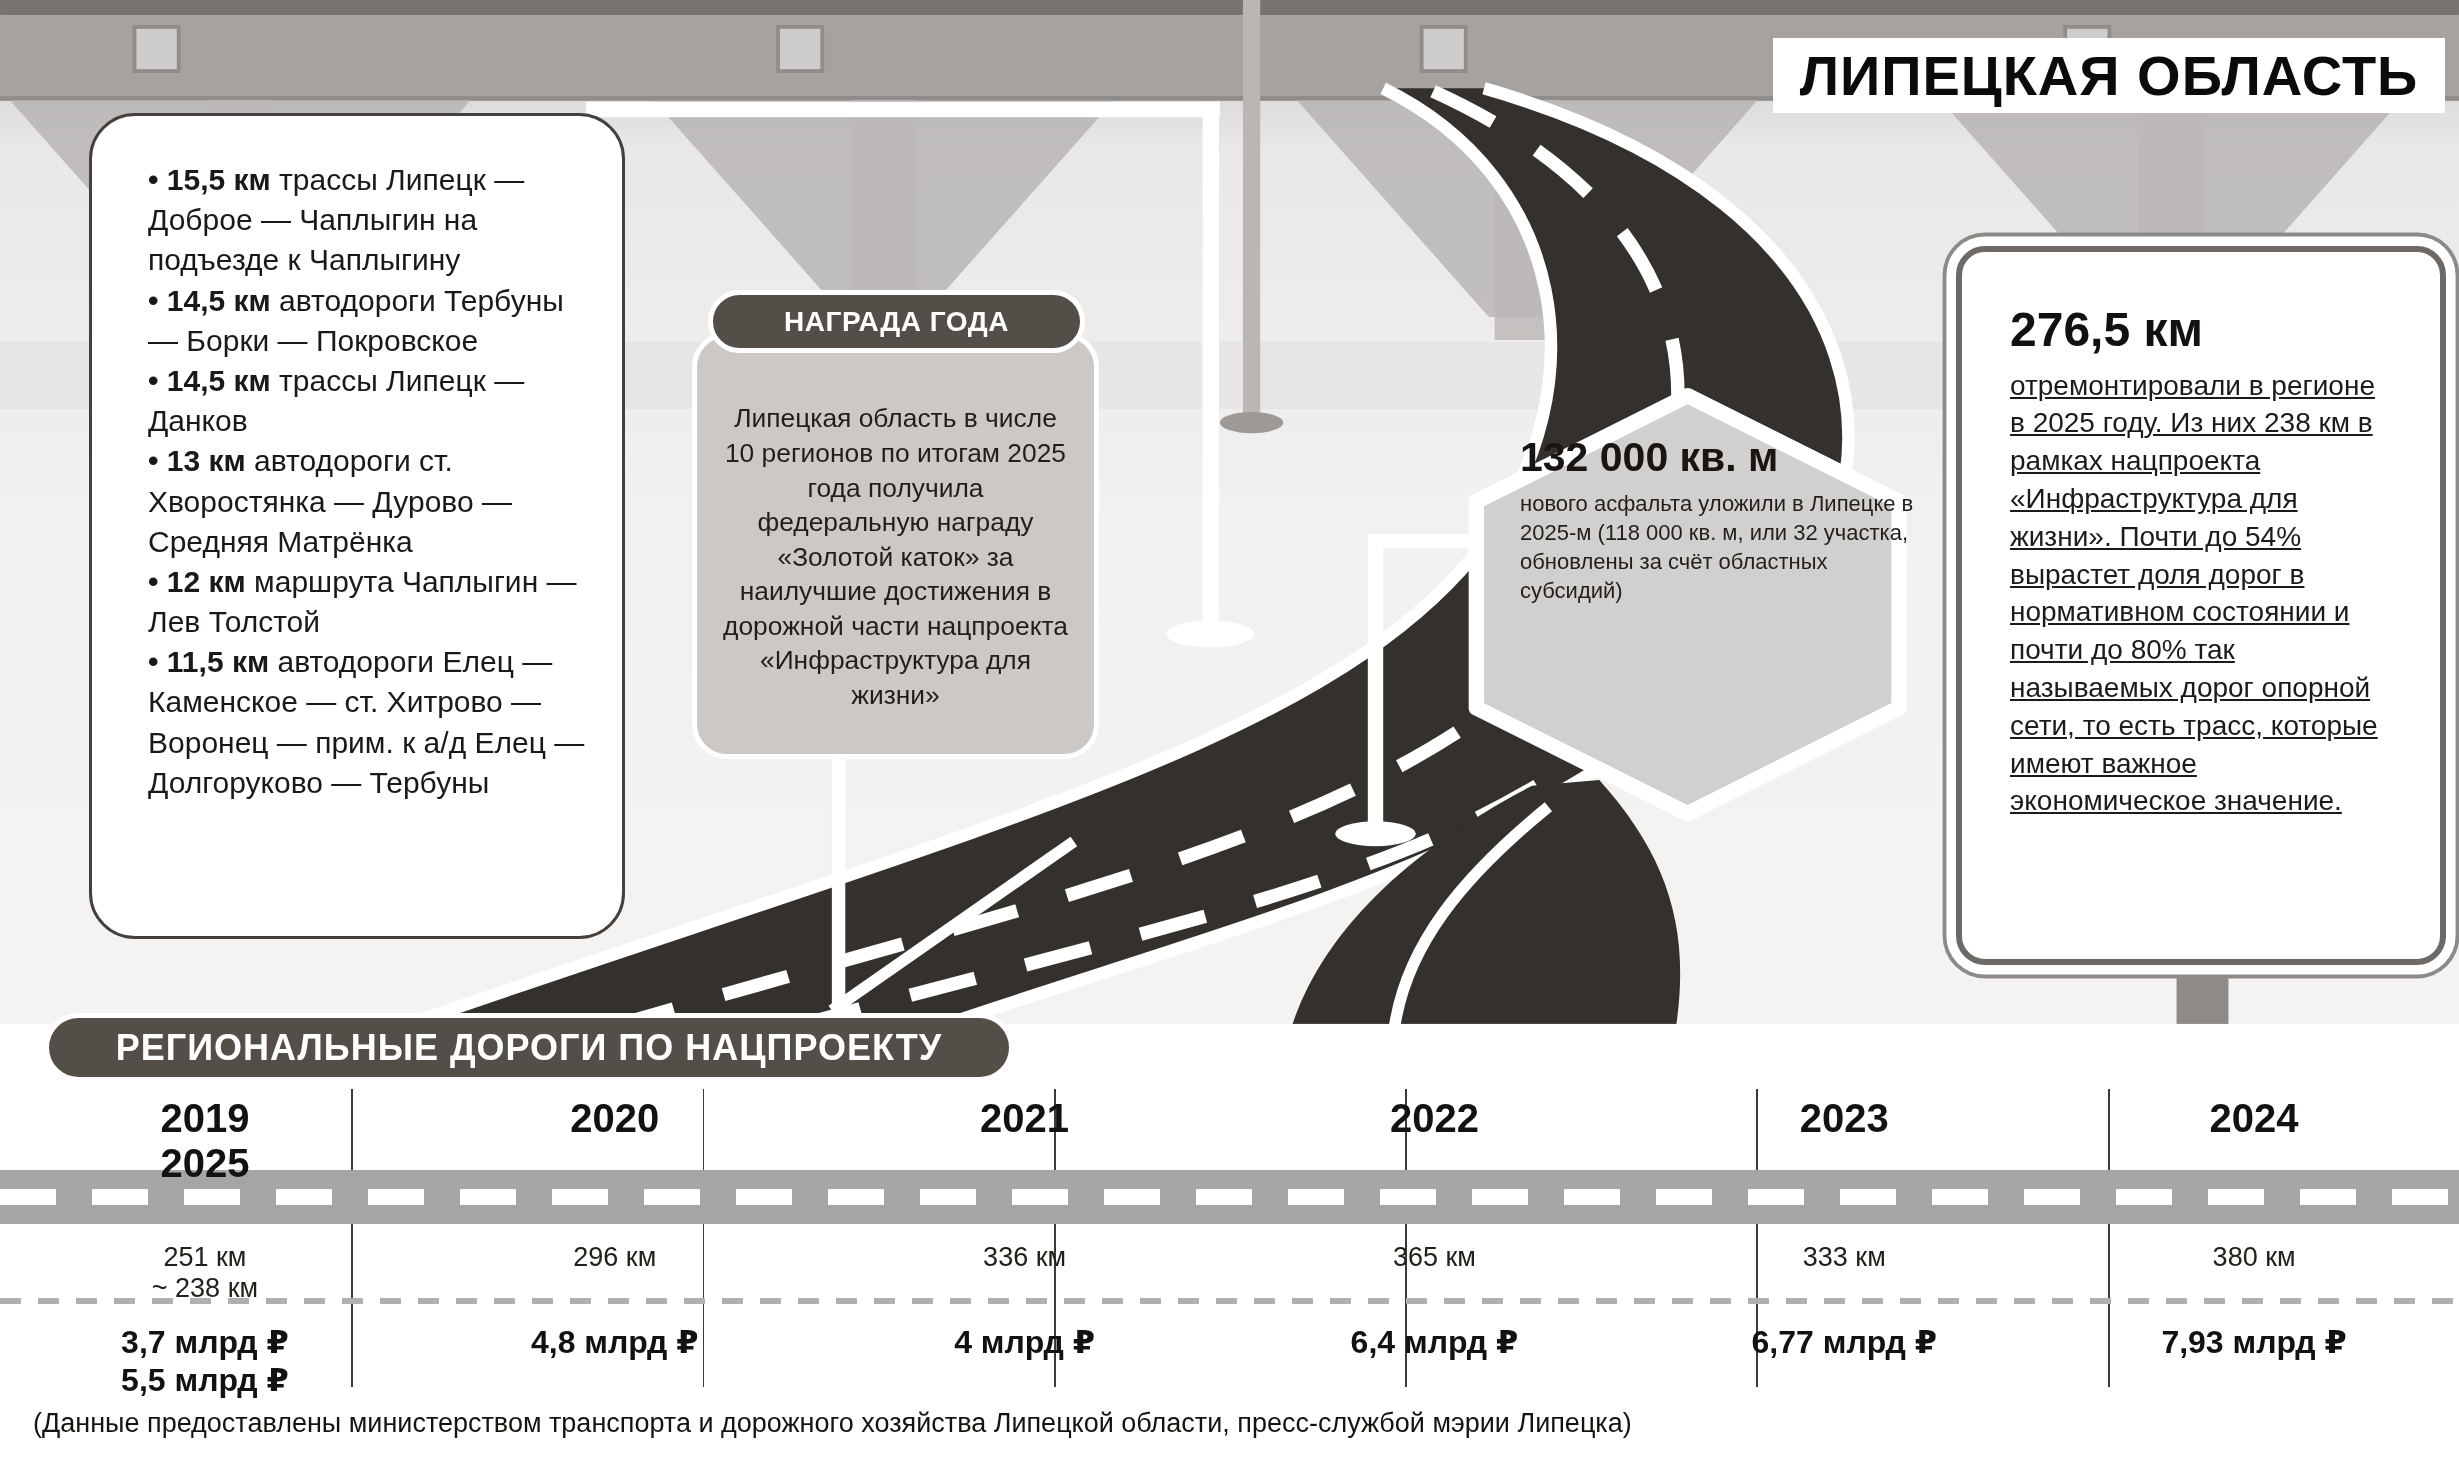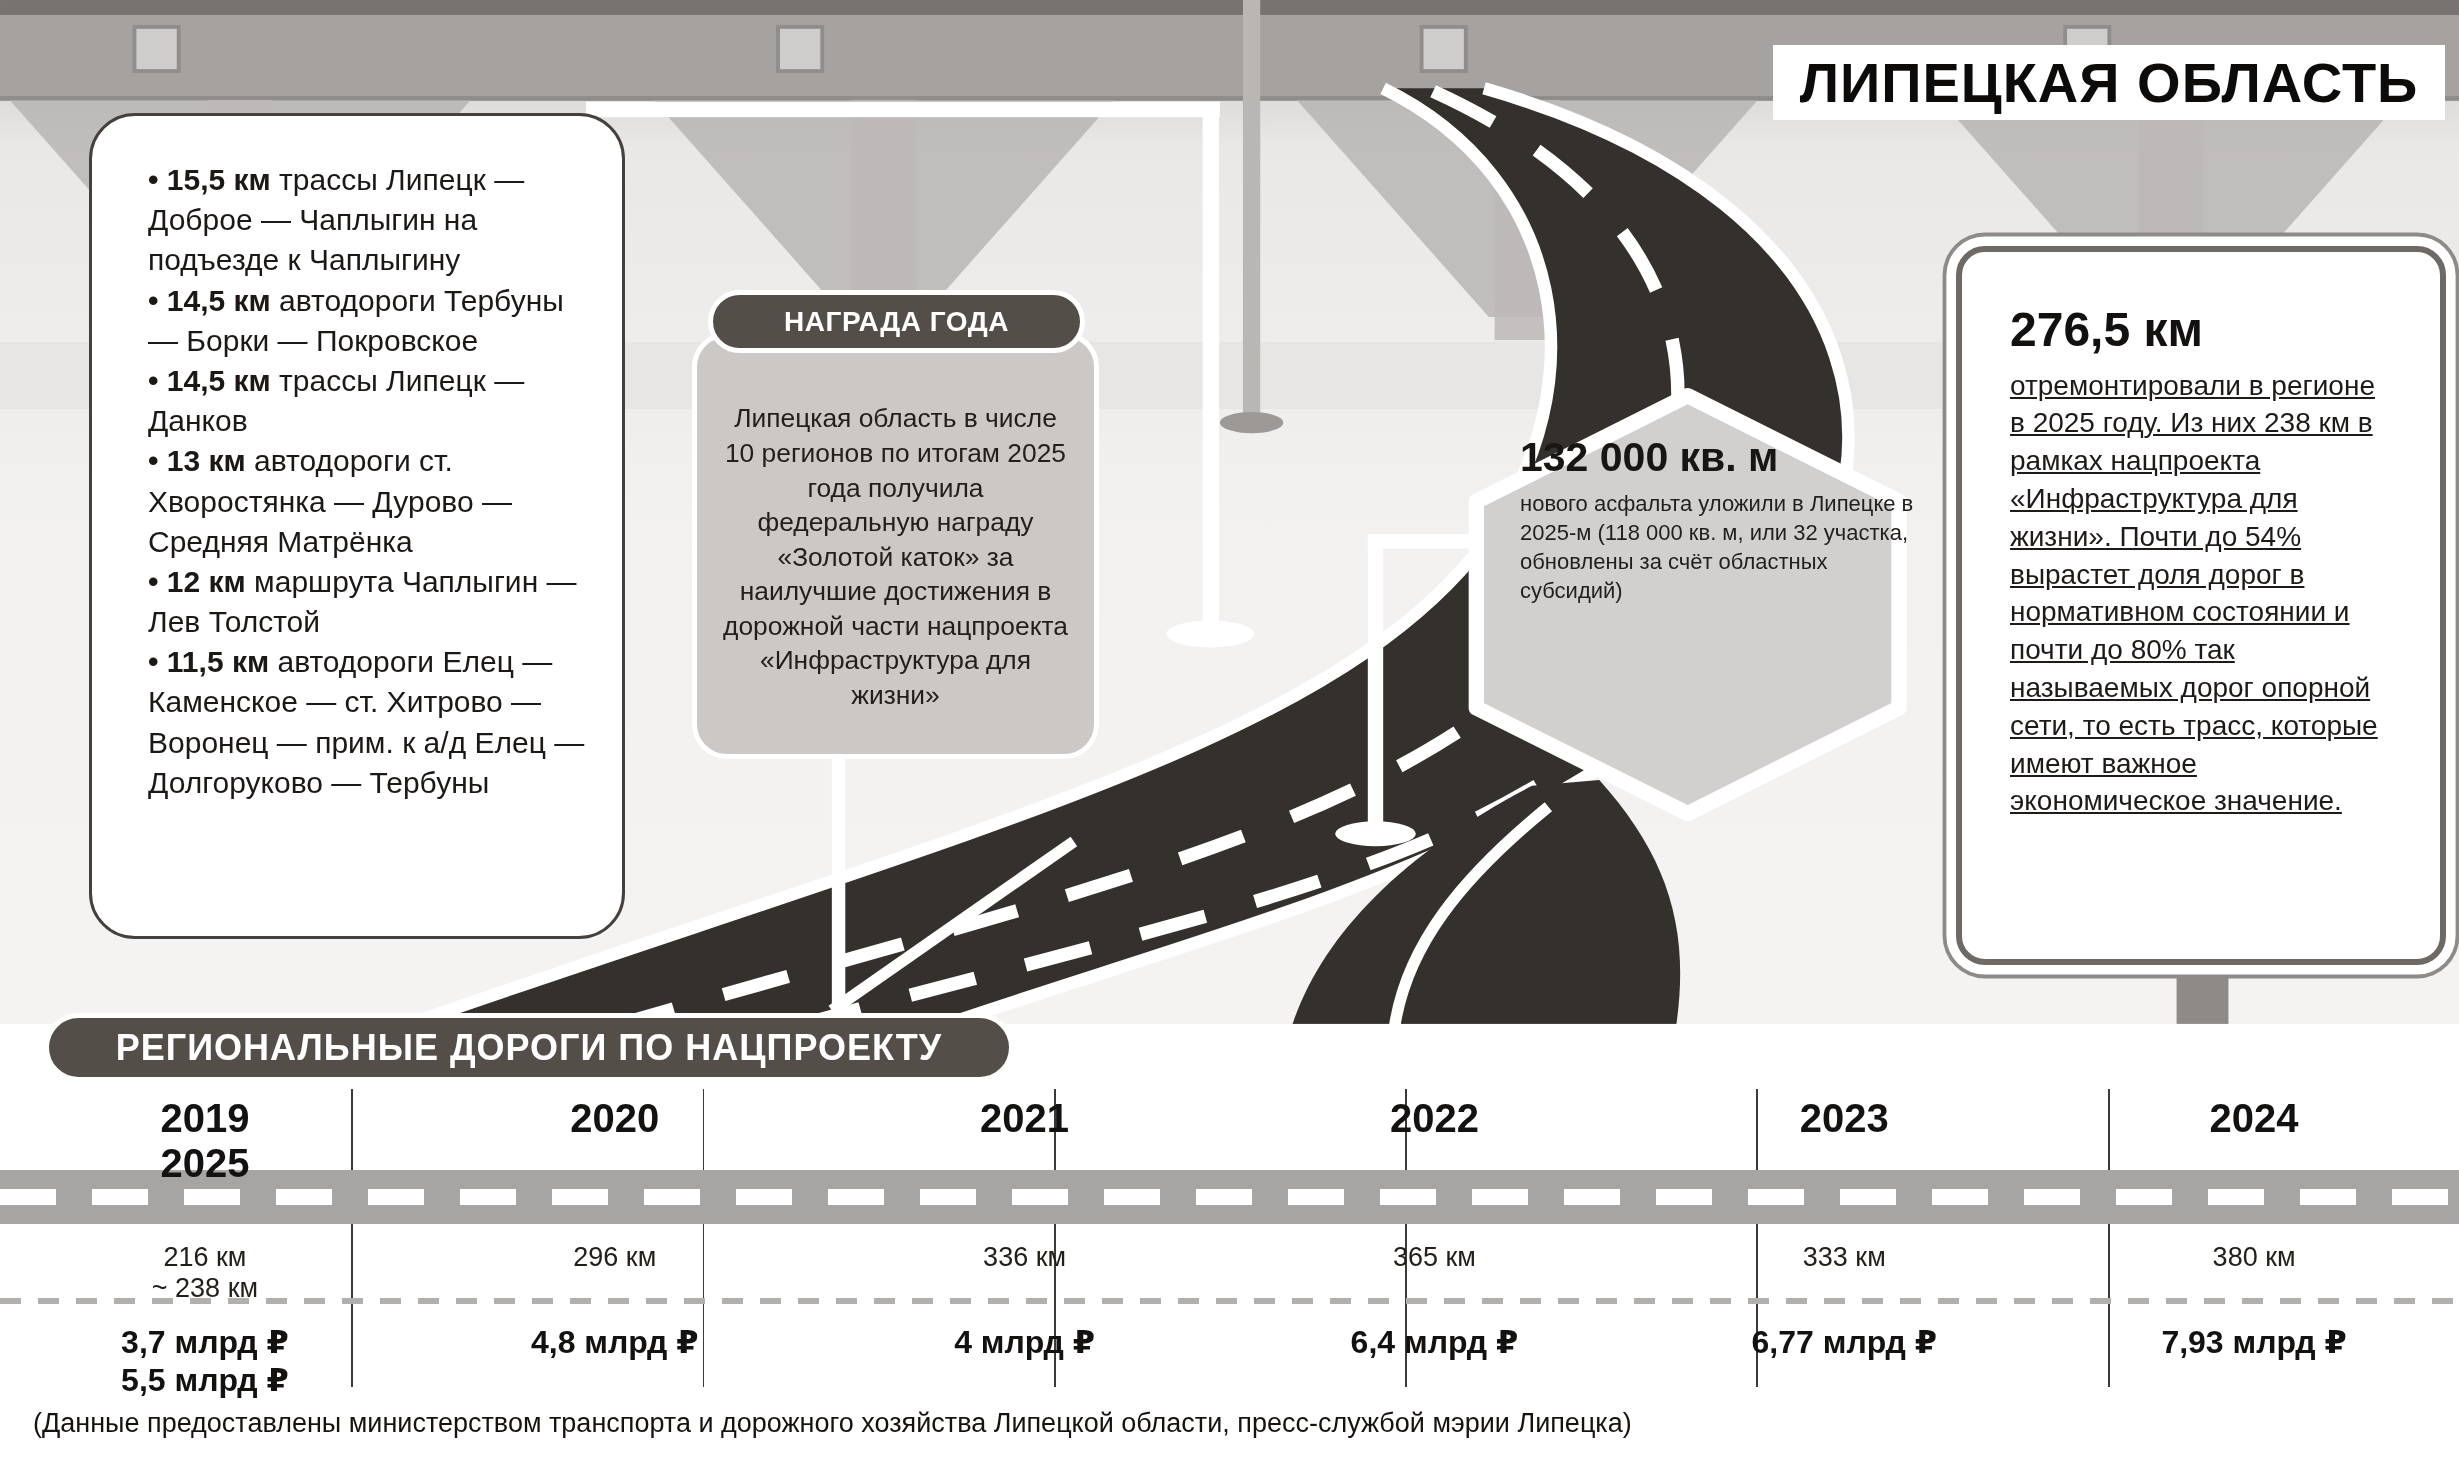--- a/index.html
+++ b/index.html
@@ -7,21 +7,21 @@
     position:relative;width:2459px;height:1484px;overflow:hidden;
     background:#f3f2f1;color:#1d1a18;
     font-family:"Liberation Sans","DejaVu Sans",sans-serif;
   }
   .bg{position:absolute;left:0;top:0;}
 
   
   .title-box{
     position:absolute;left:1773px;top:38px;width:672px;height:75px;background:#ffffff;
     display:flex;align-items:center;justify-content:center;
-    font-weight:bold;font-size:56px;letter-spacing:1px;color:#0d0b0a;z-index:3;margin-top:7px;
+    font-weight:bold;font-size:56px;letter-spacing:1px;color:#0d0b0a;z-index:3;
   }
 
   
   .roads-box{
     position:absolute;left:75px;top:113px;width:536px;height:826px;box-sizing:border-box;
     background:#ffffff;border:3.8px solid #45403c;border-radius:46px;
     padding:44px 27px 27px 56px;font-size:30px;line-height:1.34;z-index:3;color:#1b1816;margin-left:14px;
   }
   .roads-box ul{list-style:none;margin:0;padding:0;}
   .roads-box li::before{content:"• ";font-weight:bold;}
@@ -199,21 +199,21 @@
         <div class="tl-cell">2021</div>
         <div class="tl-cell">2022</div>
         <div class="tl-cell">2023</div>
         <div class="tl-cell">2024</div>
         <div class="tl-cell">2025</div>
       </div>
     <div class="tl-band">
       <div class="tl-band-dashes"></div>
     </div>
     <div class="tl-row tl-km" id="tl-km">
-        <div class="tl-cell">216 км</div>
+        <div class="tl-cell">251 км</div>
         <div class="tl-cell">296 км</div>
         <div class="tl-cell">336 км</div>
         <div class="tl-cell">365 км</div>
         <div class="tl-cell">333 км</div>
         <div class="tl-cell">380 км</div>
         <div class="tl-cell">~ 238 км</div>
       </div>
     <div class="tl-dashed"></div>
     <div class="tl-row tl-cost" id="tl-cost">
         <div class="tl-cell">3,7 млрд ₽</div>

